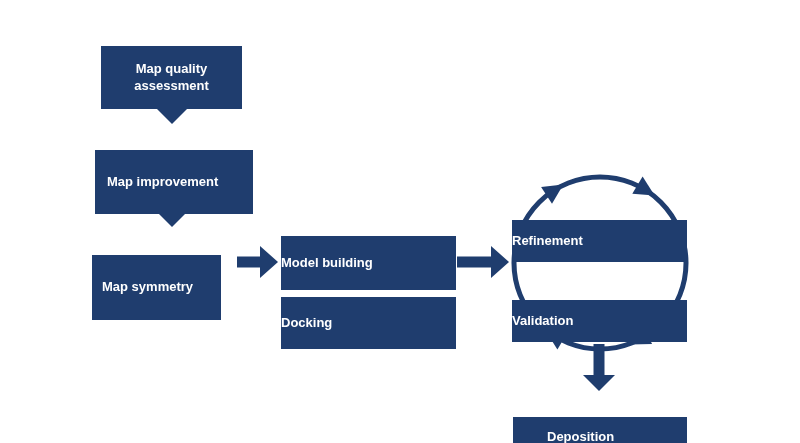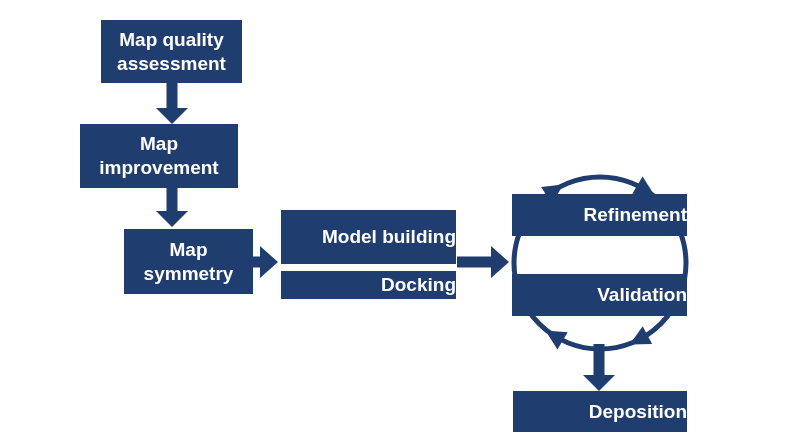--- a/index.html
+++ b/index.html
@@ -18,34 +18,35 @@
   .connectors{
     position:absolute;left:0;top:0;z-index:0;
   }
   .edge-line{stroke:var(--accent);fill:none;}
   .edge-head{fill:var(--accent);stroke:none;}
   .cycle-ring{stroke:var(--accent);fill:none;stroke-width:5;}
   .node{
     position:absolute;z-index:1;
     background:var(--accent);
     color:var(--box_text);
-    display:flex;align-items:center;justify-content:flex-end;
+    display:flex;align-items:center;justify-content:flex-start;
     text-align:center;
     font-weight:bold;
-    font-size:19px;
+    font-size:13px;
     line-height:1.25;
     box-sizing:border-box;
+    margin-top:26px;
   }
   .node .lbl{display:block;}
   
   #n0{left:101px;top:20px;width:141px;height:63px;padding:0 14px;}
-  #n1{left:80px;top:124px;width:158px;height:64px;padding:0 12px;}
-  #n2{left:124px;top:229px;width:129px;height:65px;padding:0 10px;}
+  #n1{left:95px;top:124px;width:158px;height:64px;padding:0 12px;}
+  #n2{left:92px;top:229px;width:129px;height:65px;padding:0 10px;}
   #n3{left:281px;top:210px;width:175px;height:54px;}
-  #n4{left:281px;top:271px;width:175px;height:28px;}
+  #n4{left:281px;top:271px;width:175px;height:52px;}
   #n5{left:512px;top:194px;width:175px;height:42px;}
   #n6{left:512px;top:274px;width:175px;height:42px;}
   #n7{left:513px;top:391px;width:174px;height:41px;padding-left:34px;}
 </style>
 </head>
 <body>
 
 <div class="canvas">
 
   <svg class="connectors" width="800" height="443" viewBox="0 0 800 443">

